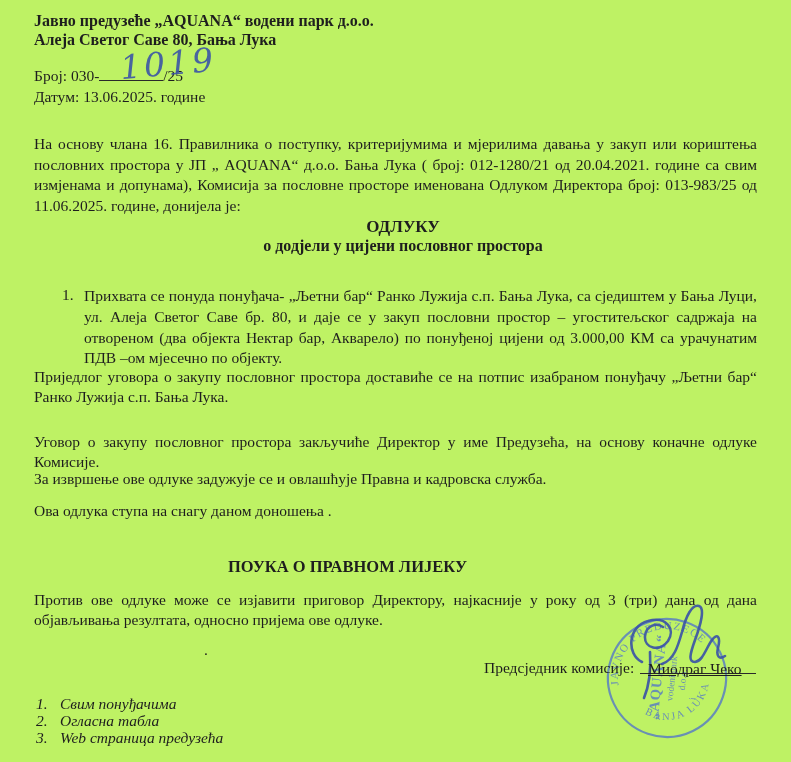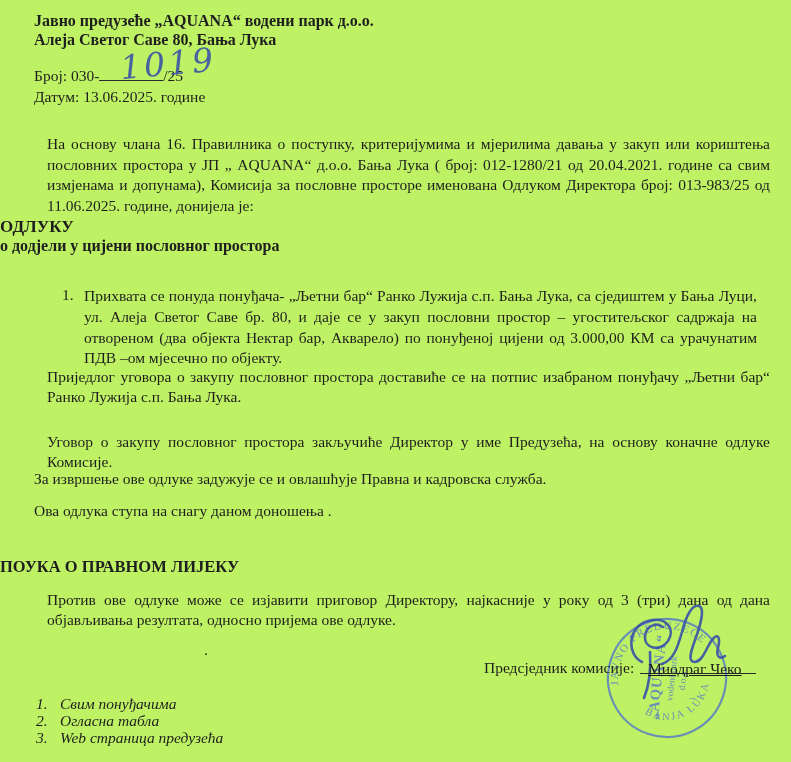--- a/index.html
+++ b/index.html
@@ -4,35 +4,35 @@
 <style>
   :root { --ink:#3c55a6; --stamp:#5b7fc2; --text:#1e1e1e; }
   * { margin:0; padding:0; box-sizing:border-box; }
   body { background:#ffffff; }
   .page {
     position:relative; width:791px; height:762px; overflow:hidden;
     background:#bef264; color:var(--text);
     font-family:"Liberation Serif", serif; font-size:15.5px;
   }
   .abs { position:absolute; }
-  .just { text-align:justify; text-align-last:left; line-height:20px;margin-left:13px; }
+  .just { text-align:justify; text-align-last:left; line-height:20px; }
   .header-line { left:34px; font-weight:bold; font-size:16px; white-space:nowrap; }
   .meta-line { left:34px; white-space:nowrap; }
   .blank-line {
     display:inline-block; width:64px; height:14px;
     border-bottom:1.3px solid #2a2a2a; vertical-align:baseline;
   }
   .handwritten-number {
     left:120px; top:44px; color:var(--ink);
     font-family:"DejaVu Serif", serif; font-style:italic;
     font-size:33px; letter-spacing:3px; transform:rotate(-5deg);
     opacity:.9;
   }
   .para { left:34px; width:723px; }
-  .center-title { left:0; width:776px; font-weight:bold; }
+  .center-title { left:15px; width:776px; text-align:center; font-weight:bold; }
   .list-item1 { left:62px; width:695px; display:flex; }
   .list-item1 .num { width:22px; flex:0 0 22px; }
   .list-item1 .txt { flex:1; text-align:justify; text-align-last:left; line-height:20.8px; }
   .sig-label { left:484px; top:659px; white-space:nowrap; }
   .sig-line { left:640px; top:673px; width:116px; border-top:1.3px solid #2a2a2a; height:0; }
   .sig-name { left:648px; top:660px; white-space:nowrap;text-decoration:underline; }
   .stray-dot { left:204px; top:641px; }
   .distribution { left:36px; top:695px; font-style:italic; line-height:17.2px; }
   .distribution .row { display:flex; }
   .distribution .dnum { width:24px; flex:0 0 24px; }

